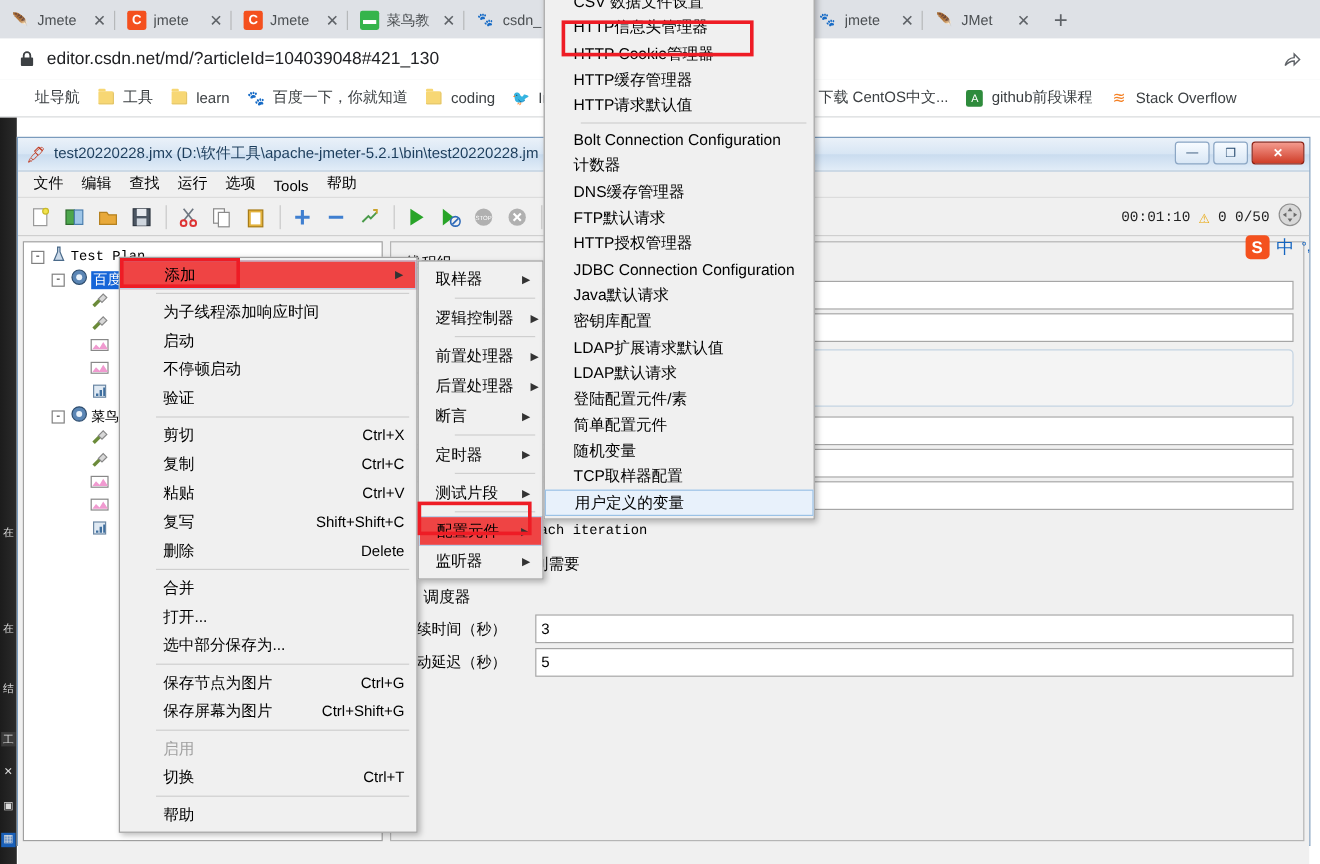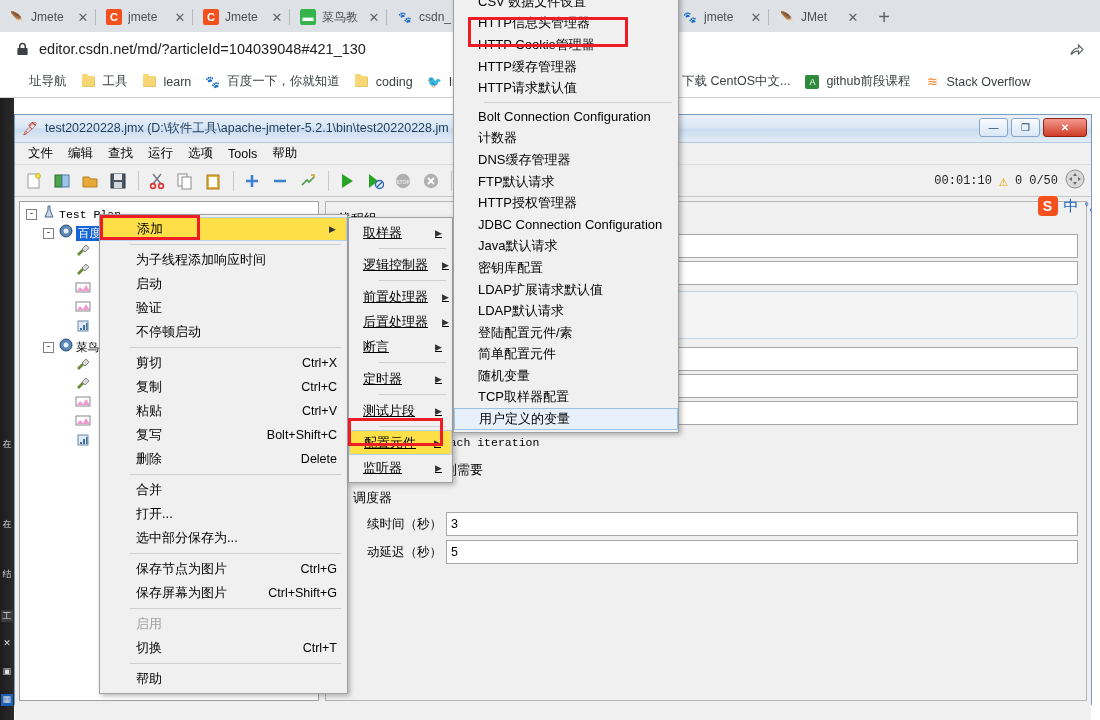--- a/index.html
+++ b/index.html
@@ -146,21 +146,21 @@
     display: flex; align-items: center; justify-content: center;
     font-size: 10px; color: #24486d;
   }
   .wb.close {
     background: linear-gradient(to bottom,#f49a8e,#cf3d28);
     border-color: #8f2316; color: #fff; width: 44px; font-weight: bold;
   }
 
   .jm-menubar {
     height: 22px; background: #f0f0f0; border-bottom: 1px solid #dcdcdc;
-    display: flex; align-items: center; padding-left: 6px;
+    display: flex; align-items: flex-end; padding-left: 6px;
   }
   .jm-menubar .mi {
     font-size: 12.5px; color: #000; padding: 2px 7px; margin-right: 1px;
   }
 
   .jm-toolbar {
     height: 32px; background: #f0f0f0;
     border-bottom: 1px solid #c8c8c8;
     display: flex; align-items: center; padding-left: 6px;
     position: relative;
@@ -226,21 +226,21 @@
     margin-right: 6px; flex: 0 0 13px; position: relative;
   }
   .cbox.checked:after {
     content: "✓"; position: absolute; left: 1px; top: -3px;
     font-size: 12px; color: #1a1a7a;
   }
   .mono-lbl { font-family: "Liberation Mono", monospace; font-size: 11.5px; }
   .rp-row {
     display: flex; align-items: center; margin-bottom: 4px;
   }
-  .rp-row .rlbl { width: 112px; font-size: 12.5px; color: #000; text-align: right; padding-right: 4px;}
+  .rp-row .rlbl { width: 112px; font-size: 12.5px; color: #000; text-align: right; padding-right: 24px;}
   .rp-row .rinput {
     flex: 1 1 auto; height: 24px; background: #fff; border: 1px solid #a6a6a6;
     display: flex; align-items: center; padding-left: 4px;
     font-size: 12.5px; color: #000;
   }
   .jm-statusstrip {
     position: absolute; left: 4px; right: 4px; bottom: 4px; height: 18px;
     background: #f0f0f0;
   }
 
@@ -256,31 +256,31 @@
   .menu-item {
     display: flex; align-items: center;
     height: 24px; padding: 0 10px 0 34px;
     font-size: 13px; color: #000; white-space: nowrap;
     position: relative;
   }
   .menu-item .mlabel { flex: 1 1 auto; }
   .menu-item .maccel { margin-left: 26px; color: #000; font-size: 12.5px; }
   .menu-item .marrow { margin-left: 14px; font-size: 9px; color: #333; }
   .menu-item.disabled .mlabel { color: #a0a0a0; }
-  .menu-item.hl { background: #fde047; border: 1px solid #b8d0e8; height: 24px; justify-content: center; }
+  .menu-item.hl { background: #ef4444; border: 1px solid #b8d0e8; height: 24px; justify-content: center; }
   .menu-sep { height: 1px; background: #cfcfcf; margin: 3px 6px 3px 30px; }
   .menu-gutter {
     position: absolute; left: 0; top: 2px; bottom: 2px; width: 28px;
     background: #f0f0f0;
   }
 
   #ctx-menu { left: 99px; top: 214px; width: 249px; }
   #ctx-menu .menu-item { padding-left: 36px; }
   #sub-menu { left: 348px; top: 217px; width: 105px; }
-  #sub-menu .menu-item { padding-left: 14px; height: 25px; text-decoration: underline; }
+  #sub-menu .menu-item { padding-left: 14px; height: 25px; }
   #sub2-menu { left: 453px; top: -12px; width: 226px; }
   #sub2-menu .menu-item { padding-left: 24px; height: 21.6px; font-size: 13px; }
 
   .redbox {
     position: absolute; border: 3px solid #ee1c25; z-index: 60; pointer-events: none;
   }
 
   
   .ime {
     position: absolute; right: 8px; top: 196px;
@@ -722,41 +722,41 @@
         <span class="marrow">▶</span>
       </div>
       <div class="menu-sep"></div>
       <div class="menu-item">
         <span class="mlabel">为子线程添加响应时间</span>
       </div>
       <div class="menu-item">
         <span class="mlabel">启动</span>
       </div>
       <div class="menu-item">
+        <span class="mlabel">不停顿启动</span>
+      </div>
+      <div class="menu-item">
         <span class="mlabel">验证</span>
-      </div>
-      <div class="menu-item">
-        <span class="mlabel">不停顿启动</span>
       </div>
       <div class="menu-sep"></div>
       <div class="menu-item">
         <span class="mlabel">剪切</span>
         <span class="maccel">Ctrl+X</span>
       </div>
       <div class="menu-item">
         <span class="mlabel">复制</span>
         <span class="maccel">Ctrl+C</span>
       </div>
       <div class="menu-item">
         <span class="mlabel">粘贴</span>
         <span class="maccel">Ctrl+V</span>
       </div>
       <div class="menu-item">
         <span class="mlabel">复写</span>
-        <span class="maccel">Bolt+Shift+C</span>
+        <span class="maccel">Shift+Shift+C</span>
       </div>
       <div class="menu-item">
         <span class="mlabel">删除</span>
         <span class="maccel">Delete</span>
       </div>
       <div class="menu-sep"></div>
       <div class="menu-item">
         <span class="mlabel">合并</span>
       </div>
       <div class="menu-item">

